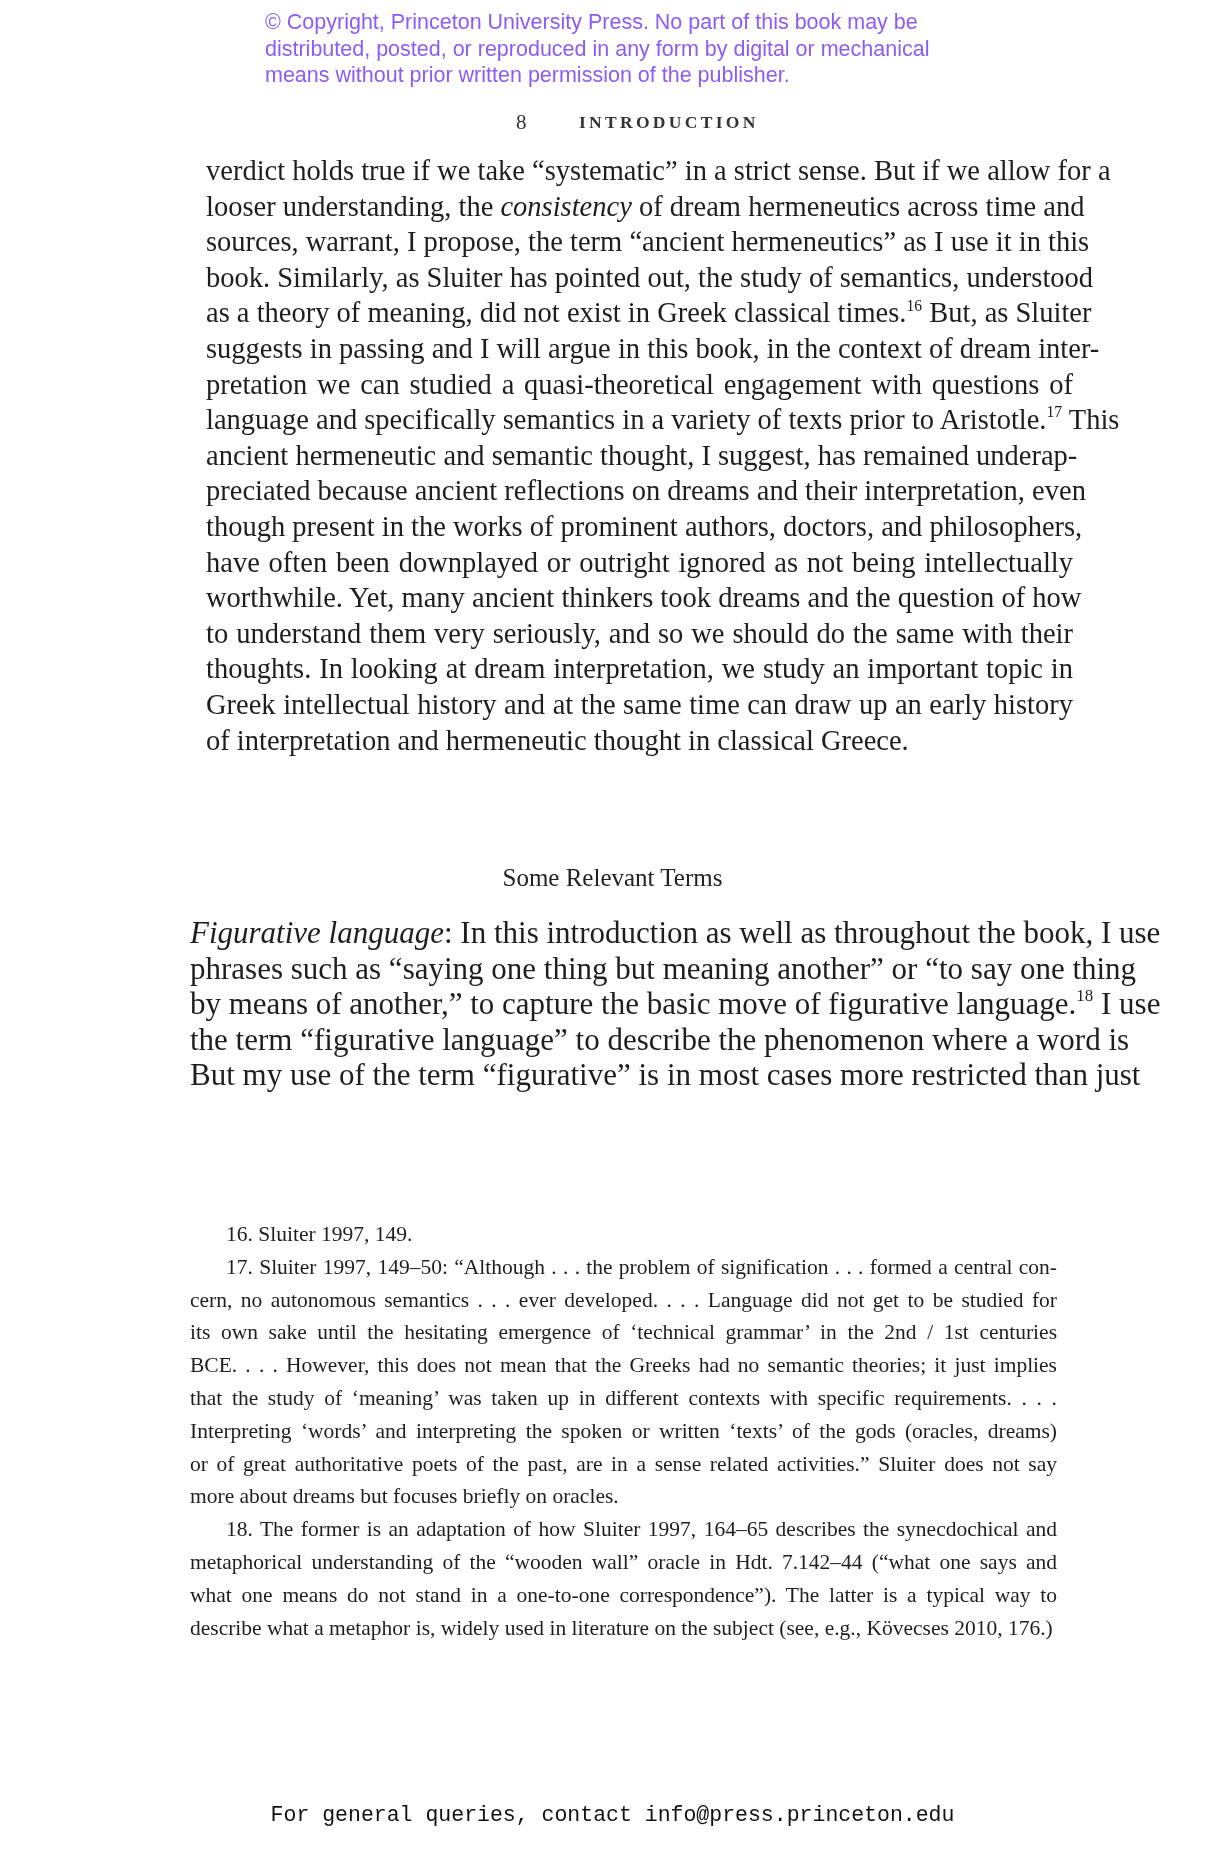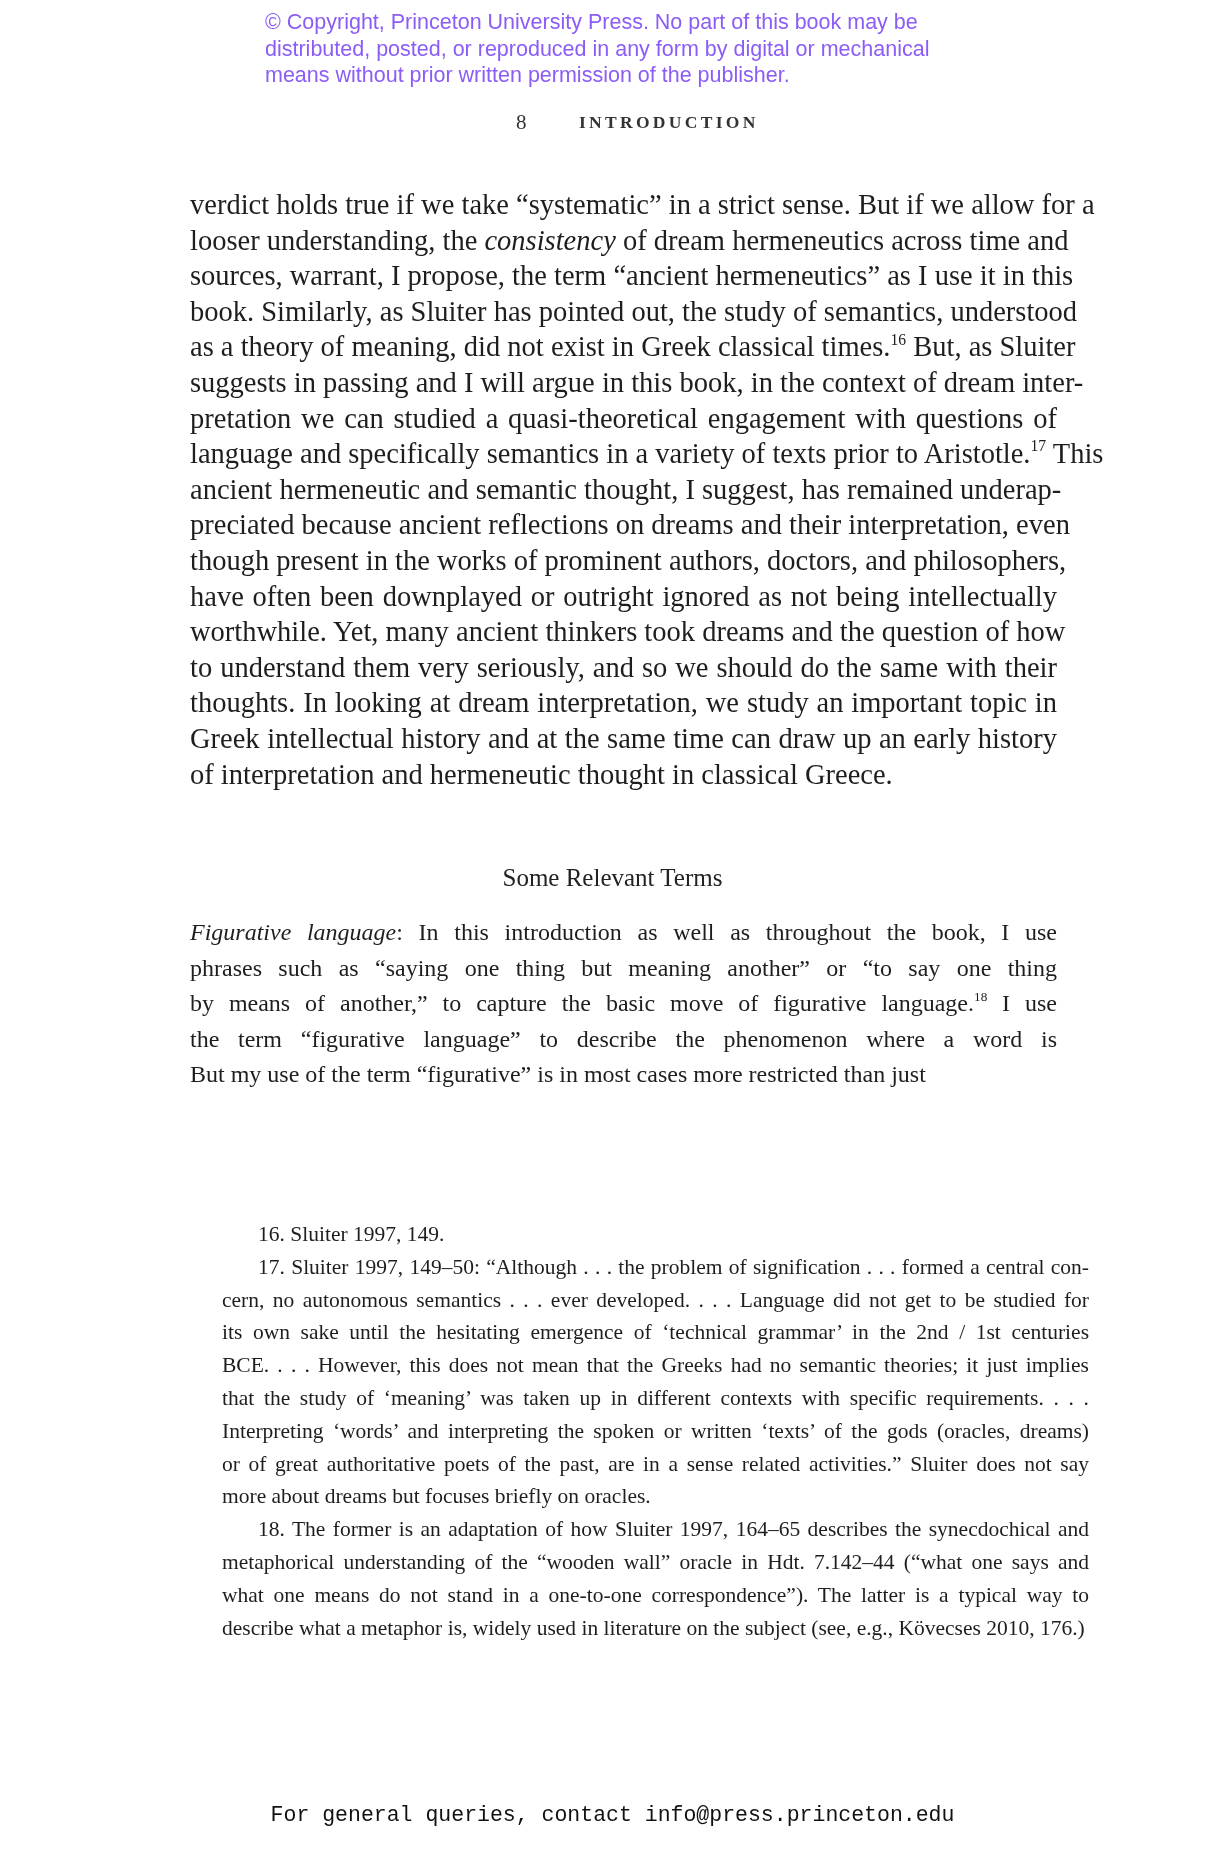--- a/index.html
+++ b/index.html
@@ -9,30 +9,30 @@
     font-family: "Liberation Sans", sans-serif; font-size: 21.5px; line-height: 26.5px; color: #8b5cf6;
   }
   .copyright div { white-space: nowrap; }
   .running-head {
     position: absolute; left: 0; width: 1225px; top: 110px; height: 30px;
     font-family: "Liberation Serif", serif; font-size: 21px; color: #333;
   }
   .running-head .pnum { position: absolute; left: 516px; top: 0; }
   .running-head .rtitle { position: absolute; left: 579px; top: 2px; font-size: 17.5px; letter-spacing: 3.3px; font-weight: bold; }
   .block { position: absolute; left: 190px; width: 867px; font-family: "Liberation Serif", serif; }
-  .body-text { top: 187px; font-size: 28.5px; line-height: 35.6px; }
+  .body-text { top: 153px; font-size: 28.5px; line-height: 35.6px; margin-left: 16px; }
   .line { display: block; white-space: nowrap; text-align: justify; text-align-last: justify; height: 35.6px; }
   .line.last { text-align-last: left; }
-  .body-text2 { top: 915px; font-size: 24px; line-height: 35.6px; }
+  .body-text2 { top: 915px; font-size: 31px; line-height: 35.6px; }
   .section-heading {
     position: absolute; left: 0; width: 1225px; top: 864px; text-align: center;
     font-family: "Liberation Serif", serif; font-size: 25px; color: #222;
   }
   sup { font-size: 0.55em; vertical-align: 0; position: relative; top: -0.75em; line-height: 0; }
-  .footnotes { top: 1218px; font-size: 21.5px; line-height: 32.8px; margin-left: 32px; }
+  .footnotes { top: 1218px; font-size: 21.5px; line-height: 32.8px; }
   .fline { display: block; white-space: nowrap; text-align: justify; text-align-last: justify; height: 32.8px; }
   .fline.indent { padding-left: 36px; }
   .fline.last { text-align-last: left; }
   .footer {
     position: absolute; left: 0; width: 1225px; top: 1803px; text-align: center;
     font-family: Liberation Mono, monospace; font-size: 21.5px; color: #111;
   }
   em { font-style: italic; }
 </style>
 </head>

